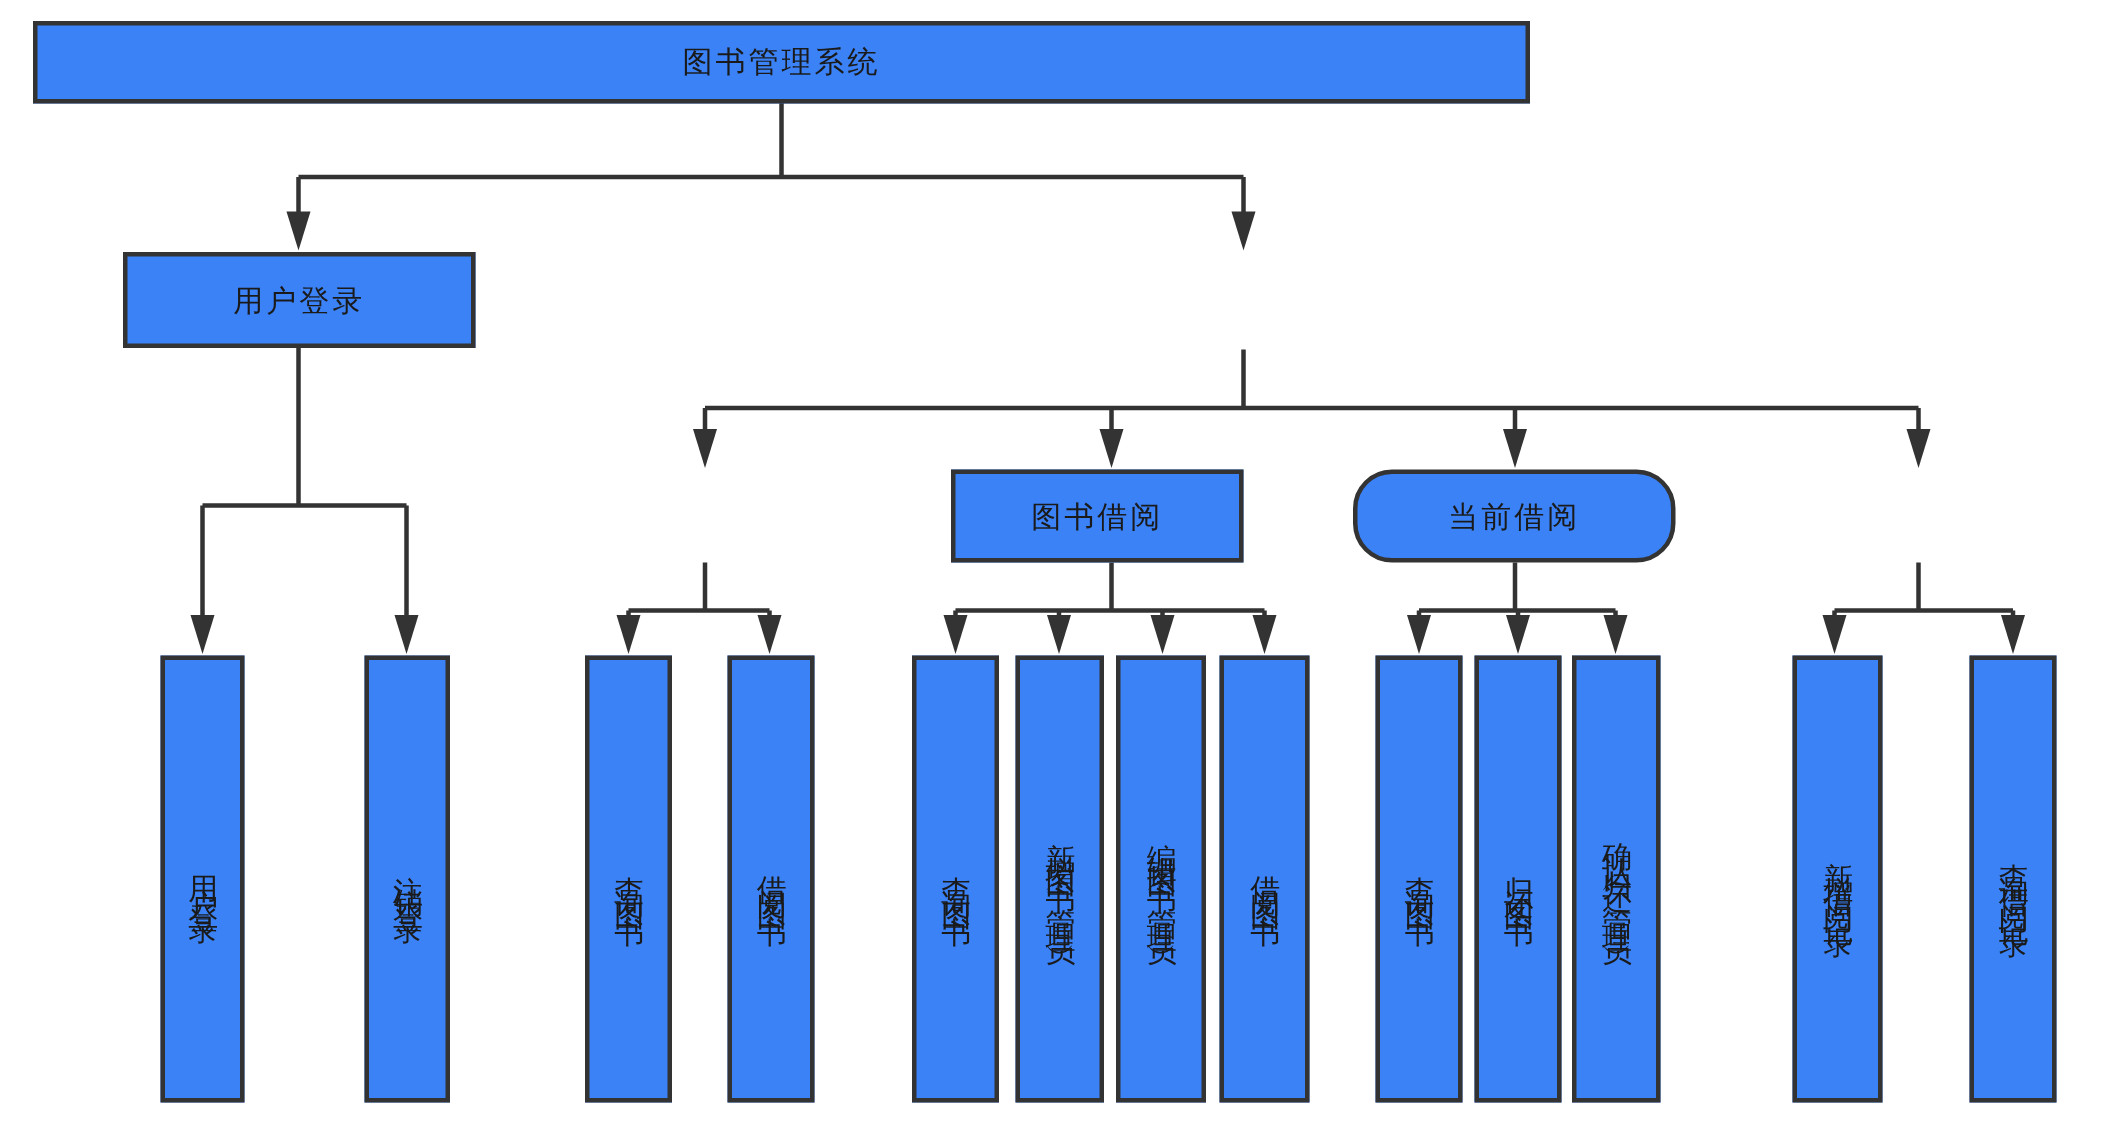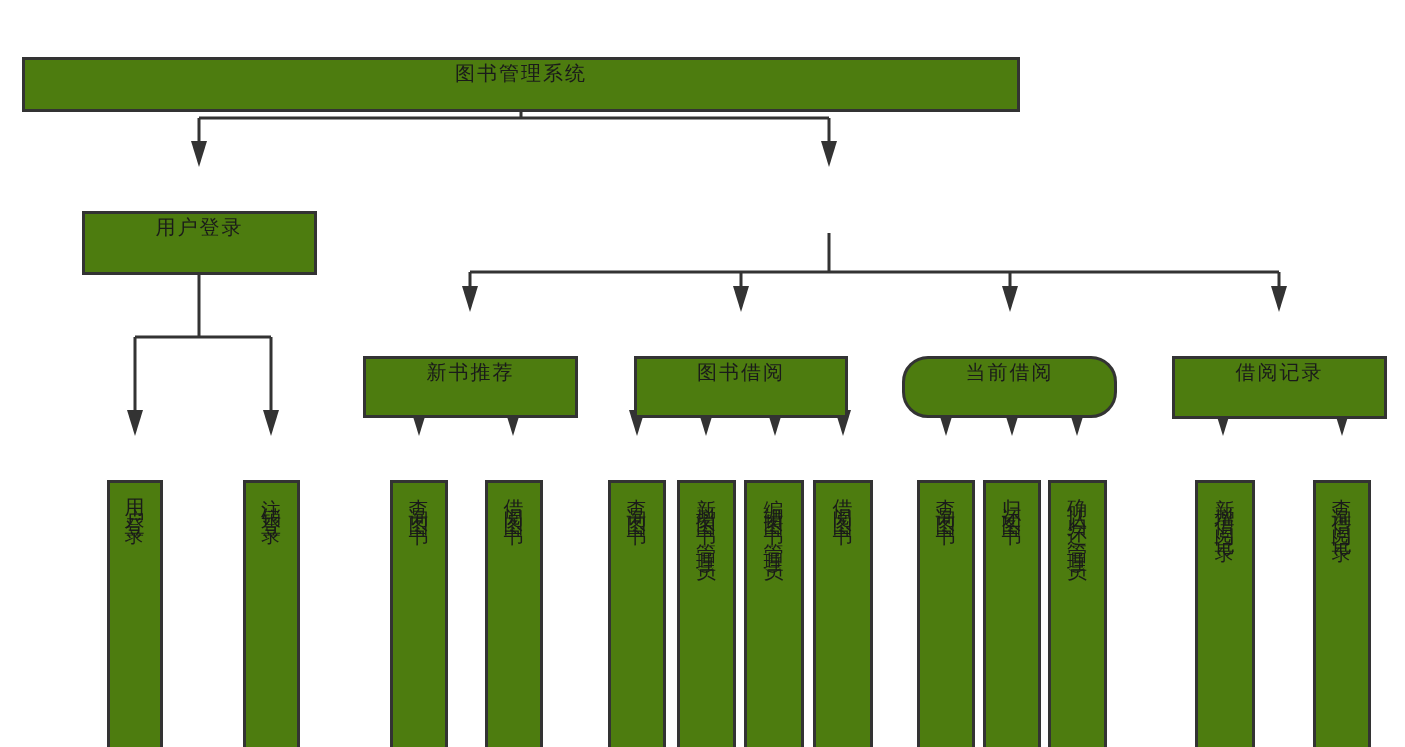--- a/index.html
+++ b/index.html
@@ -18,26 +18,26 @@
   .connectors {
     position: absolute;
     left: 0;
     top: 0;
     width: 1405px;
     height: 747px;
   }
   .hnode, .vnode {
     position: absolute;
     box-sizing: border-box;
-    background: #4d7c0f;
+    background: #3b82f6;
     border: 3px solid var(--line, #333333);
     display: flex;
+    align-items: center;
     justify-content: center;
     color: var(--text, #1a1a1a);
-    margin-top: 43px;
   }
   .hnode span {
     font-size: 20px;
     letter-spacing: 2px;
     white-space: nowrap;
   }
   .vnode span {
     writing-mode: vertical-rl;
     text-orientation: mixed;
     font-size: 20px;
@@ -100,31 +100,25 @@
   </svg>
 
   <div class="hnode" style="left:22px; top:14px; width:998px; height:55px;">
     <span>图书管理系统</span>
   </div>
 
   <div class="hnode" style="left:82px; top:168px; width:235px; height:64px;">
     <span>用户登录</span>
   </div>
 
-  <div class="hnode" style="left:363px; top:313px; width:215px; height:62px;">
-    <span>新书推荐</span>
-  </div>
-  <div class="hnode" style="left:634px; top:313px; width:214px; height:62px;">
+  <div class="hnode" style="left:634px; top:313px; width:195px; height:62px;">
     <span>图书借阅</span>
   </div>
   <div class="hnode" style="left:902px; top:313px; width:215px; height:62px;border-radius:26px;">
     <span>当前借阅</span>
-  </div>
-  <div class="hnode" style="left:1172px; top:313px; width:215px; height:63px;">
-    <span>借阅记录</span>
   </div>
 
   <div class="vnode" style="left:107px; top:437px; width:56px; height:298px;">
     <span>用户登录</span>
   </div>
   <div class="vnode" style="left:243px; top:437px; width:57px; height:298px;">
     <span>注销登录</span>
   </div>
 
   <div class="vnode" style="left:390px; top:437px; width:58px; height:298px;">

